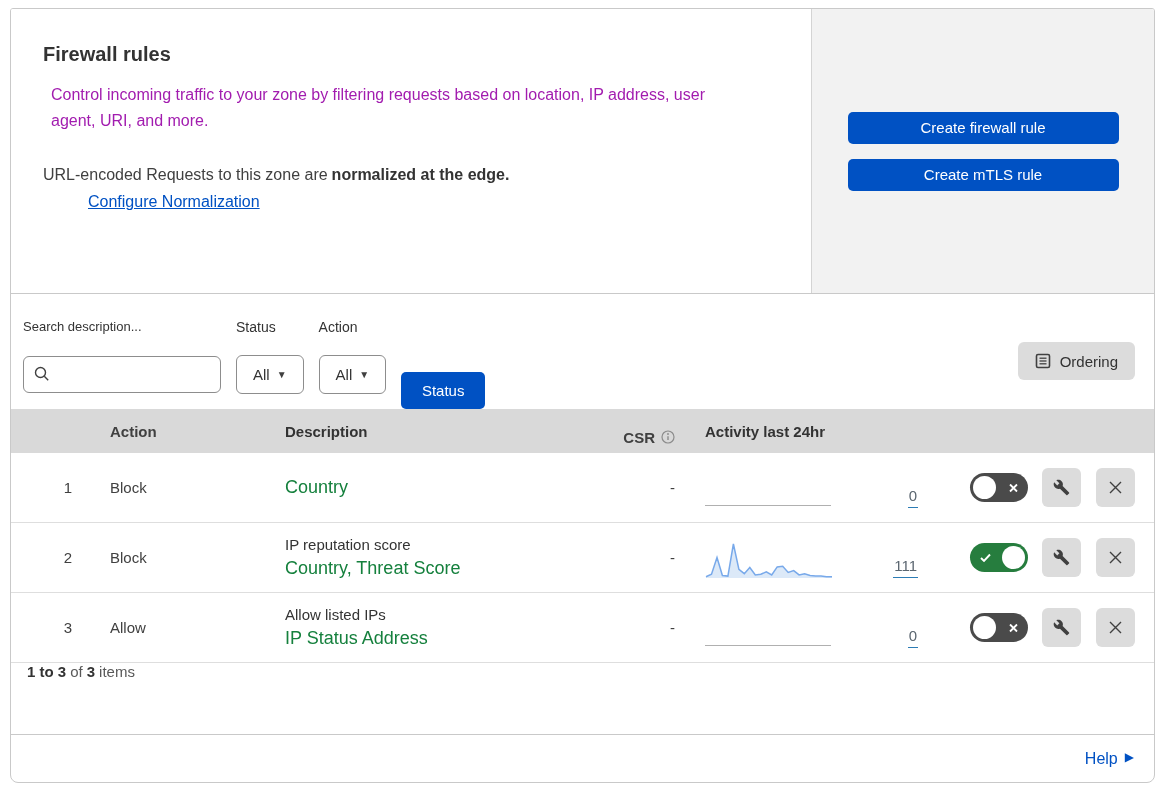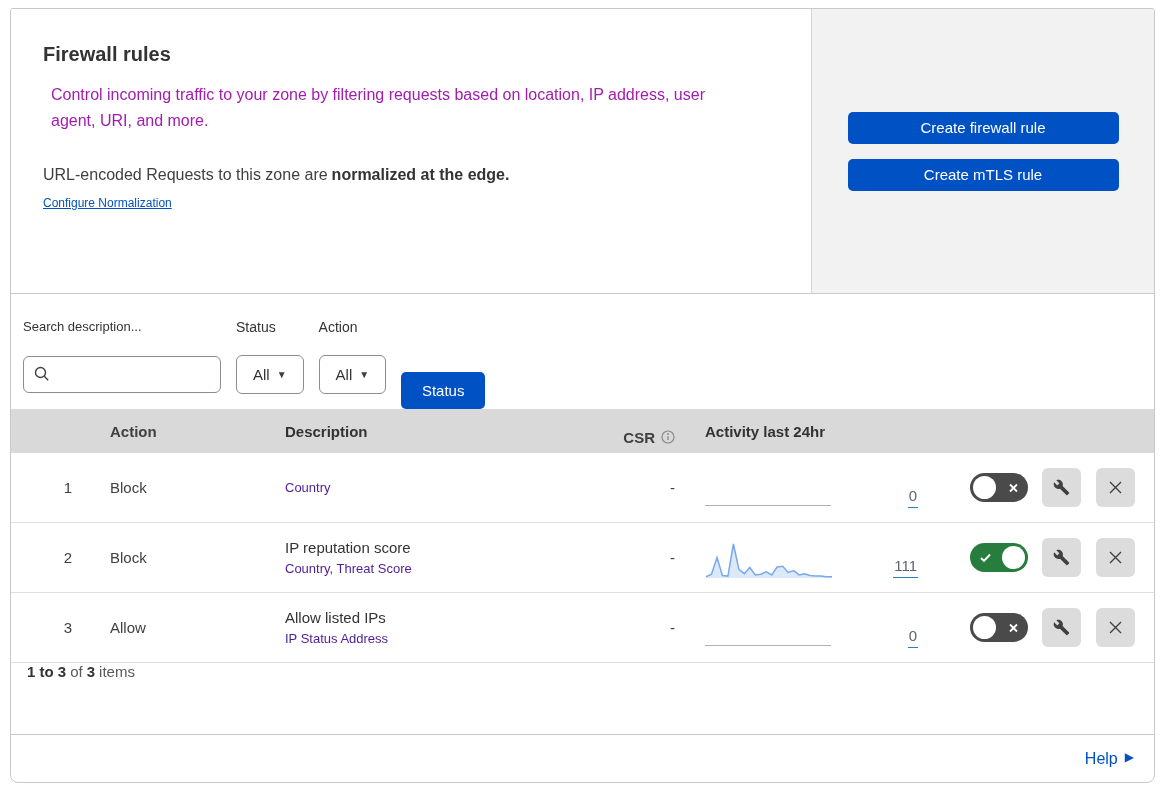--- a/index.html
+++ b/index.html
@@ -16,21 +16,21 @@
   }
 
   
   .hero { display: flex; height: 285px; border-bottom: 1px solid #c9c9c9; flex: 0 0 auto; }
   .hero-left { flex: 1 1 auto; padding: 34px 60px 0 32px; background: #fff; }
   .hero-left h1 { font-size: 20px; font-weight: 600; color: #333; margin: 0 0 16px 0; }
   .desc { font-size: 16px; line-height: 26px; color: #a21caf; max-width: 720px; margin: 0 0 32px 8px; }
   .usage { font-size: 16px; font-weight: 700; color: #333; margin: 0 0 30px 0; }
   .norm { font-size: 16px; color: #404040; margin: 0 0 9px 0; }
   .norm b { margin-left: 4px; color: #333; }
-  .link { font-size: 12px; color: #0051c3; text-decoration: underline; cursor: pointer; display: inline-block; }
+  .link { font-size: 16px; color: #0051c3; text-decoration: underline; cursor: pointer; display: inline-block; margin-left: 45px; }
   .hero-right {
     flex: 0 0 343px; background: #f2f2f2; border-left: 1px solid #d4d4d4;
     display: flex; flex-direction: column; justify-content: center; align-items: center; gap: 15px;
   }
   .btn-primary {
     background: #0051c3; color: #fff; border: none; border-radius: 5px;
     font-family: inherit; font-size: 15px; cursor: pointer;
   }
   .hero-right .btn-primary { width: 271px; height: 32px; }
 
@@ -61,21 +61,21 @@
   .thead { height: 44px; background: #d9d9d9; display: flex; align-items: center; font-size: 15px; font-weight: 600; color: #333; flex: 0 0 auto; }
   .trow { height: 70px; display: flex; align-items: center; border-bottom: 1px solid #dedede; background: #fff; flex: 0 0 auto; }
   .c1 { flex: 0 0 99px; text-align: right; padding-right: 38px; font-size: 15px; color: #404040; }
   .c2 { flex: 0 0 175px; font-size: 15px; color: #404040; }
   .c3 { flex: 0 0 280px; }
   .c4 { flex: 0 0 140px; text-align: right; padding-right: 30px; font-size: 15px; color: #404040; }
   .c4.head { display: flex; justify-content: flex-end; align-items: center; gap: 6px; margin-top: 12px; }
   .c5 { flex: 0 0 225px; }
   .c5.activity { display: flex; align-items: flex-end; justify-content: space-between; padding-right: 12px; height: 46px; }
   .d-main { font-size: 15px; color: #333; margin-bottom: 5px; }
-  .d-sub { font-size: 13px; color: #4c1d95; }
+  .d-sub { font-size: 18px; color: #15803d; }
   .spark { width: 128px; height: 42px; display: flex; align-items: flex-end; }
   .spark.flat::after { content: ""; display: block; width: 126px; border-top: 1px solid #b0b0b0; margin-bottom: 5px; }
   .count {
     font-size: 15px; color: #5b6670; text-decoration: none; cursor: pointer;
     border-bottom: 1px solid #2c7cb5; padding: 0 1px 3px 1px; margin-bottom: 3px;
   }
   .rowspacer { flex: 0 0 40px; }
   .toggle { position: relative; flex: 0 0 58px; height: 29px; border: none; border-radius: 15px; cursor: pointer; }
   .toggle .knob { position: absolute; top: 3px; width: 23px; height: 23px; border-radius: 50%; background: #fff; }
   .toggle.off { background: #4a4a4a; }
@@ -136,20 +136,29 @@
       </div>
     </div>
     <div class="fgroup">
       <span class="flabel">Action</span>
       <div class="select">
         <span>All</span>
         <span class="caret">▼</span>
       </div>
     </div>
     <button class="btn-primary search-btn">Status</button>
+    <button class="ordering">
+      <svg width="16" height="16" viewBox="0 0 16 16">
+          <rect x="1.5" y="1.5" width="13" height="13" rx="1.5" fill="none" stroke="#404040" stroke-width="1.6"></rect>
+          <line x1="4.5" y1="5.2" x2="11.5" y2="5.2" stroke="#404040" stroke-width="1.3"></line>
+          <line x1="4.5" y1="8" x2="11.5" y2="8" stroke="#404040" stroke-width="1.3"></line>
+          <line x1="4.5" y1="10.8" x2="11.5" y2="10.8" stroke="#404040" stroke-width="1.3"></line>
+        </svg>
+      <span>Ordering</span>
+    </button>
   </section>
 
   <section>
     <div class="thead">
       <div class="c1"></div>
       <div class="c2">Action</div>
       <div class="c3 d-main" style="margin:0;font-weight:600">Description</div>
       <div class="c4 head">
         <span>CSR</span>
         <svg width="14" height="14" viewBox="0 0 14 14">

